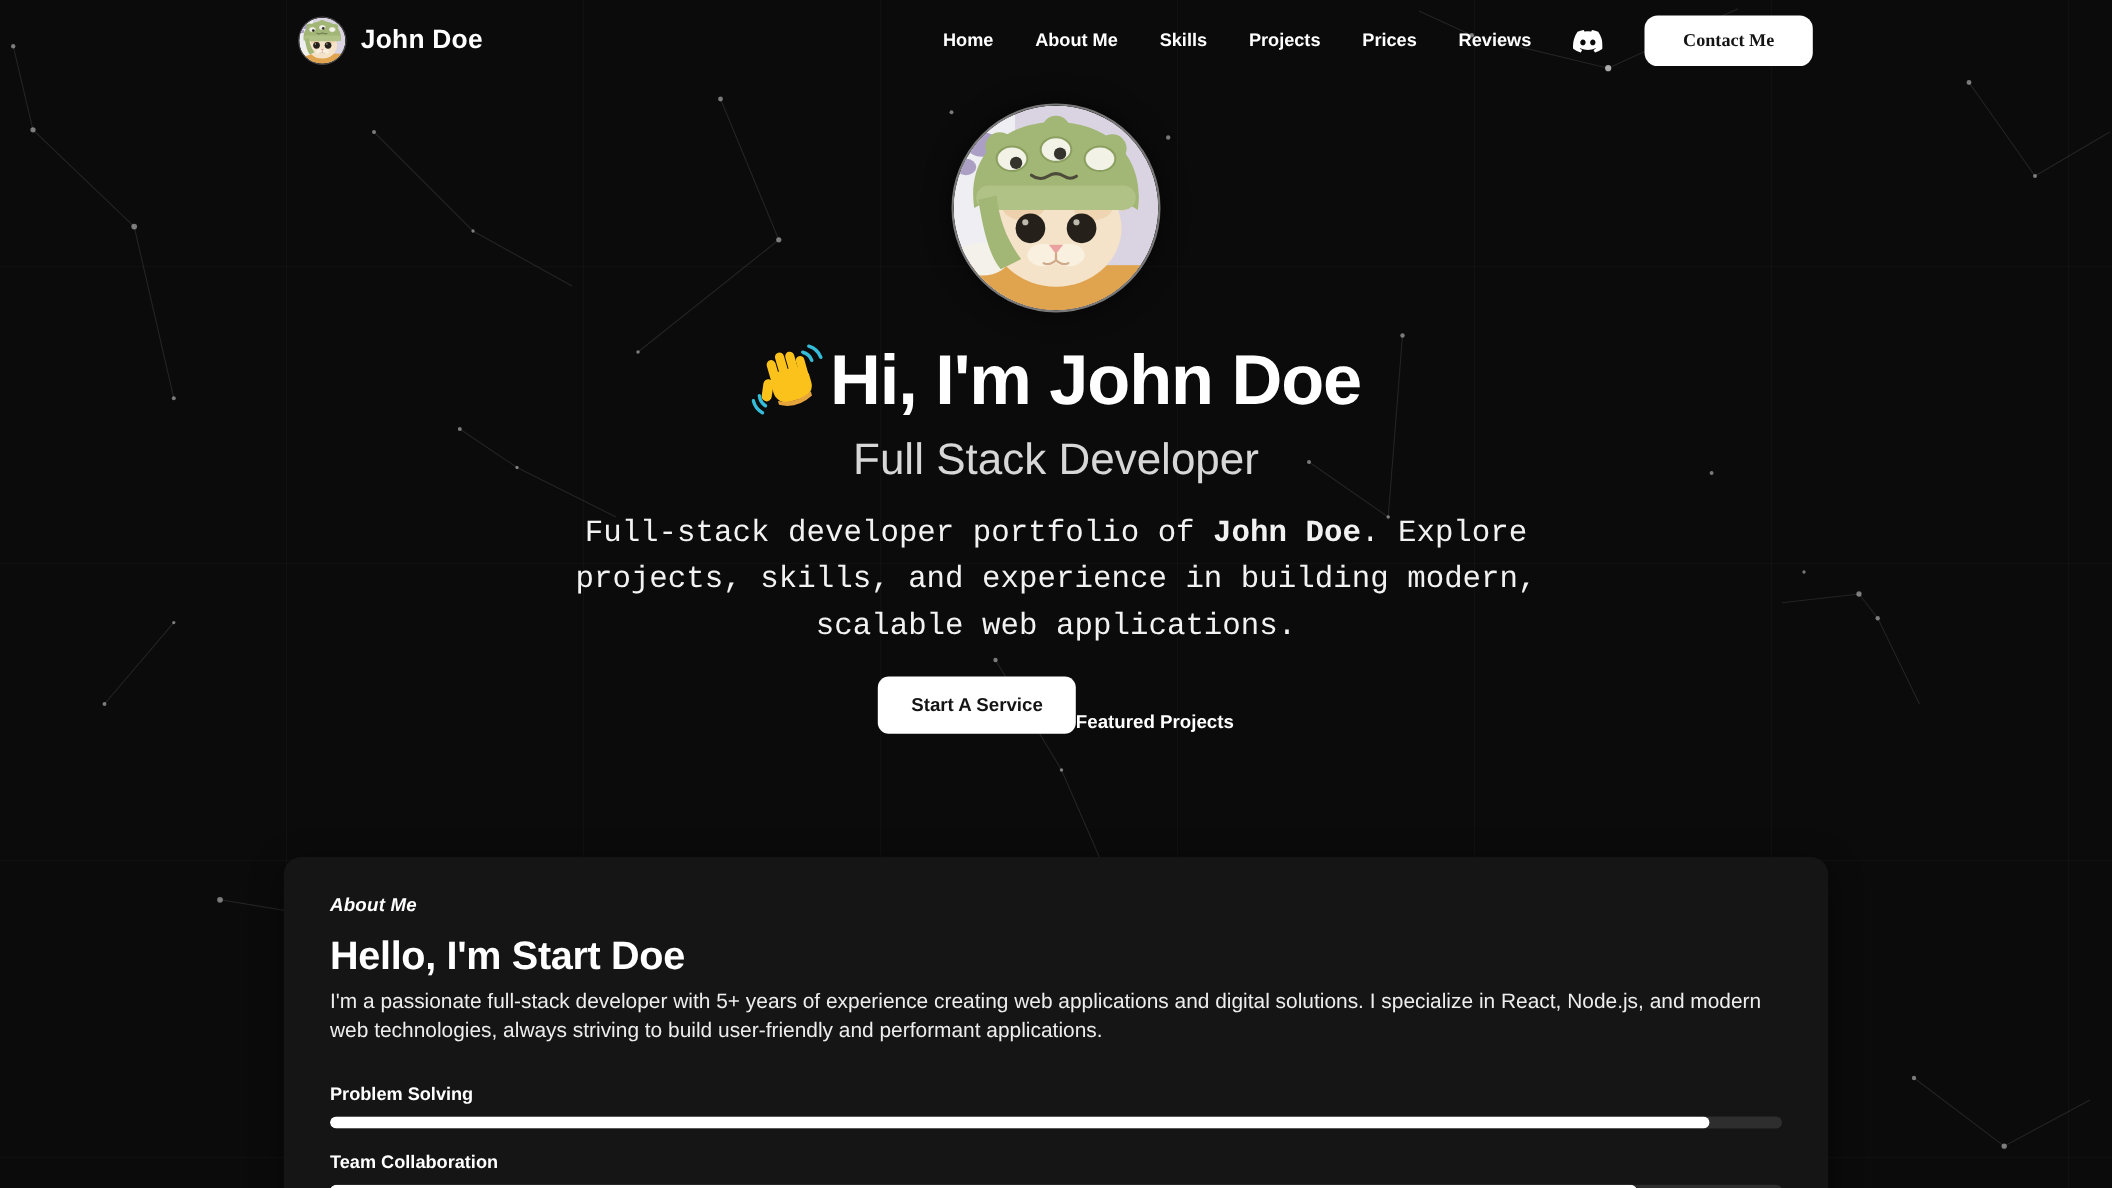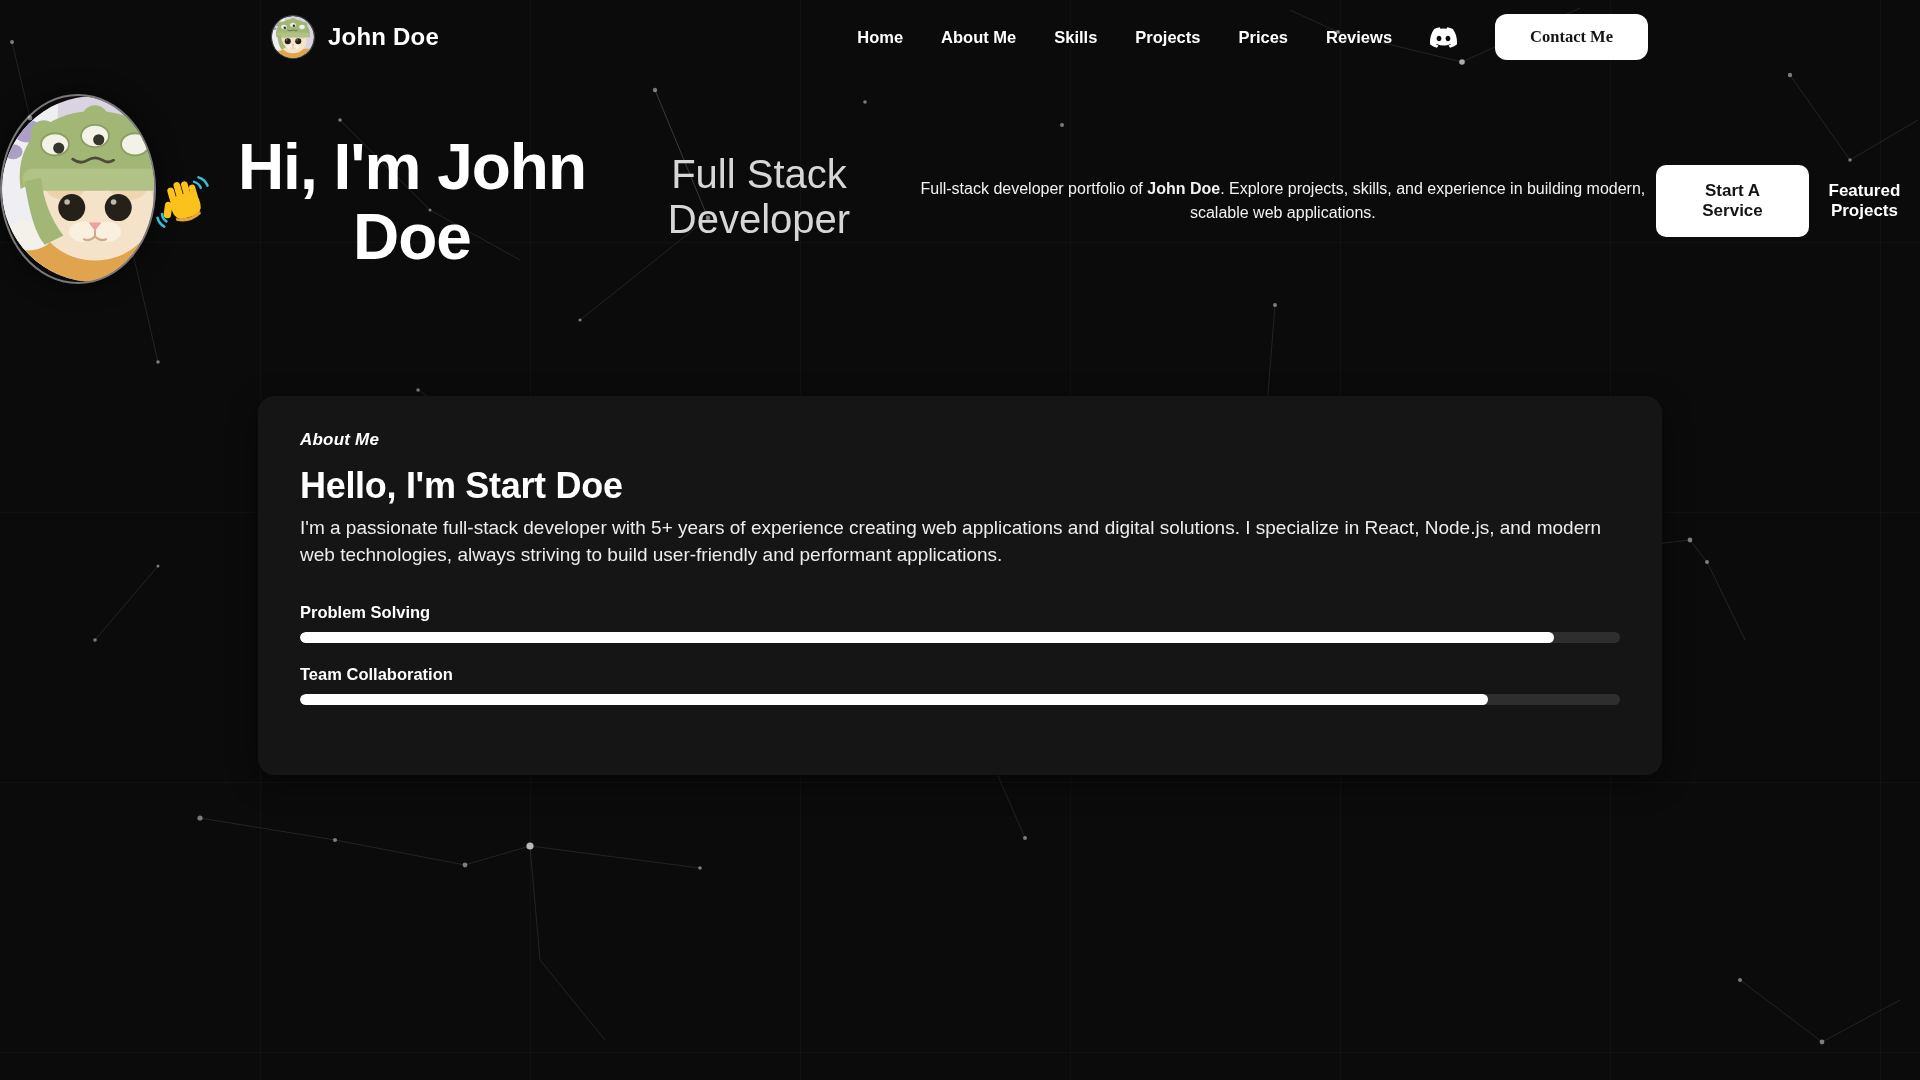--- a/index.html
+++ b/index.html
@@ -38,39 +38,39 @@
   .nav-link { font-size:16.5px; font-weight:600; color:#fff; cursor:pointer; white-space:nowrap; }
   .discord-btn { width:27px; height:27px; display:flex; align-items:center; cursor:pointer; }
   .discord-btn svg { width:27px; height:27px; fill:#fff; }
   .contact-btn {
     background:#fff; color:#141414; border:none; cursor:pointer;
     font-family:Liberation Serif, serif; font-size:16.5px; font-weight:700;
     padding:13px 35px; border-radius:12px;
   }
 
   
-  .hero { display:flex; flex-direction:row; align-items:center; text-align:center; padding-top:20px; }
+  .hero { display:flex; flex-direction:column; align-items:center; text-align:center; padding-top:20px; }
   .hero-avatar {
     width:190px; height:190px; border-radius:50%; overflow:hidden;
     border:2px solid rgba(255,255,255,0.45);
     box-shadow:0 0 24px rgba(0,0,0,0.6);
   }
   .hero-title {
     margin-top:26px;
     display:flex; align-items:center; gap:4px;
     font-size:64px; font-weight:800; letter-spacing:-1px; line-height:1.1;
   }
   .wave { width:66px; height:66px; margin-right:2px; }
   .hero-role { margin-top:16px; font-size:40px; font-weight:400; color:#d7d7d7; }
   .hero-desc {
     margin-top:24px; max-width:905px;
-    font-size:16px; line-height:1.5; color:#f2f2f2; font-weight:400;
+    font-size:28px; line-height:1.5; color:#f2f2f2; font-weight:400;font-family:Liberation Mono, monospace;
   }
   .hero-desc b { font-weight:700; }
-  .hero-ctas { margin-top:24px; display:flex; align-items:center; }
+  .hero-ctas { margin-top:24px; display:flex; align-items:flex-end; }
   .btn-primary {
     background:#fff; color:#141414; border:none; cursor:pointer;
     font-family:inherit; font-size:17px; font-weight:700;
     padding:16px 30px; border-radius:10px;
   }
   .btn-ghost {
     background:transparent; color:#fff; border:none; cursor:pointer;
     font-family:inherit; font-size:17px; font-weight:700;
   }
 

